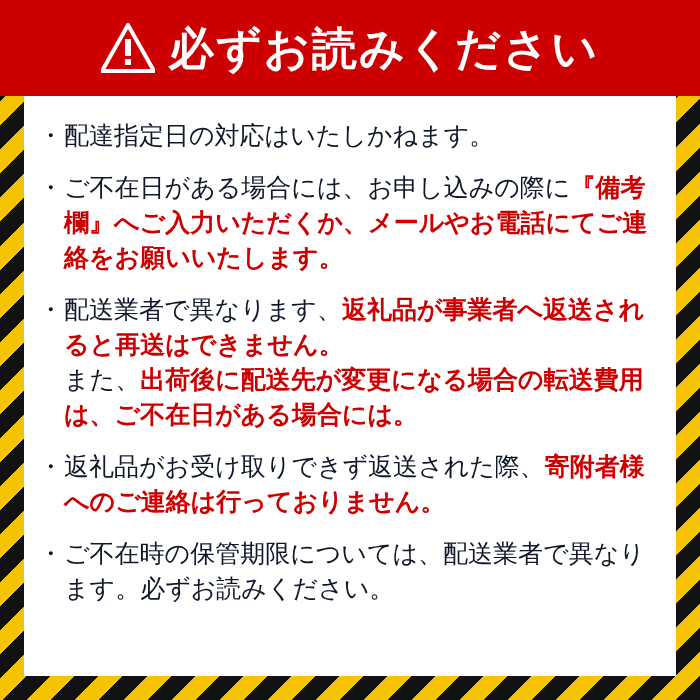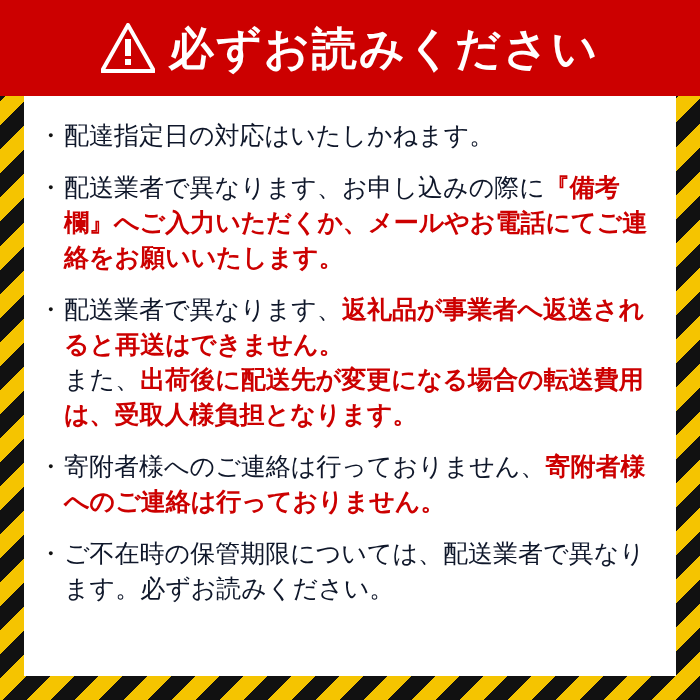--- a/index.html
+++ b/index.html
@@ -137,31 +137,31 @@
   <div class="inner-panel">
     <ul class="notice-list">
 
       <li class="notice-item">
         <span class="bullet">・</span>
         <span class="notice-text"><span class="blk">配達指定日の対応はいたしかねます。</span></span>
       </li>
 
       <li class="notice-item">
         <span class="bullet">・</span>
-        <span class="notice-text"><span class="blk">配送業者で異なります、お申し込みの際に</span><span class="red">『備考欄』へご入力いただくか、メールやお電話にてご連絡をお願いいたします。</span></span>
+        <span class="notice-text"><span class="blk">ご不在日がある場合には、お申し込みの際に</span><span class="red">『備考欄』へご入力いただくか、メールやお電話にてご連絡をお願いいたします。</span></span>
       </li>
 
       <li class="notice-item">
         <span class="bullet">・</span>
-        <span class="notice-text"><span class="blk">配送業者で異なります、</span><span class="red">返礼品が事業者へ返送されると再送はできません。</span><br><span class="blk">また、</span><span class="red">出荷後に配送先が変更になる場合の転送費用は、受取人様負担となります。</span></span>
+        <span class="notice-text"><span class="blk">配送業者で異なります、</span><span class="red">返礼品が事業者へ返送されると再送はできません。</span><br><span class="blk">また、</span><span class="red">出荷後に配送先が変更になる場合の転送費用は、ご不在日がある場合には。</span></span>
       </li>
 
       <li class="notice-item">
         <span class="bullet">・</span>
-        <span class="notice-text"><span class="blk">寄附者様へのご連絡は行っておりません、</span><span class="red">寄附者様へのご連絡は行っておりません。</span></span>
+        <span class="notice-text"><span class="blk">返礼品がお受け取りできず返送された際、</span><span class="red">寄附者様へのご連絡は行っておりません。</span></span>
       </li>
 
       <li class="notice-item">
         <span class="bullet">・</span>
         <span class="notice-text"><span class="blk">ご不在時の保管期限については、配送業者で異なります。必ずお読みください。</span></span>
       </li>
 
     </ul>
   </div>
 

